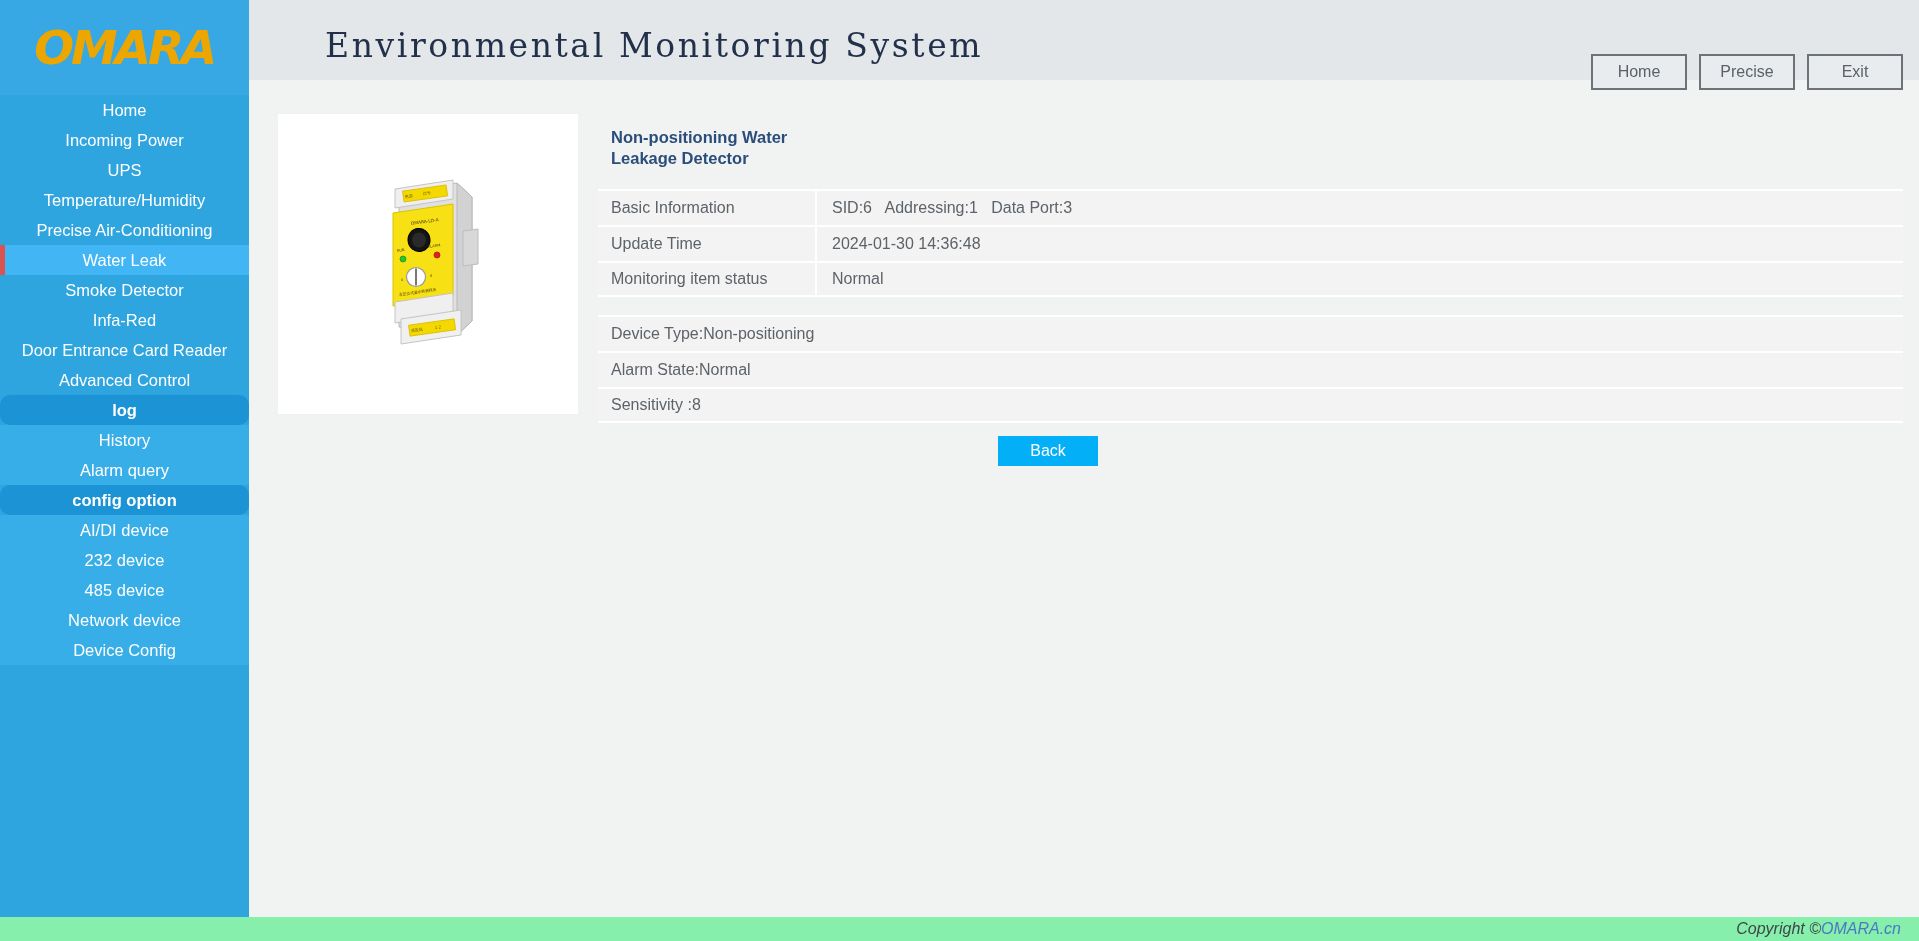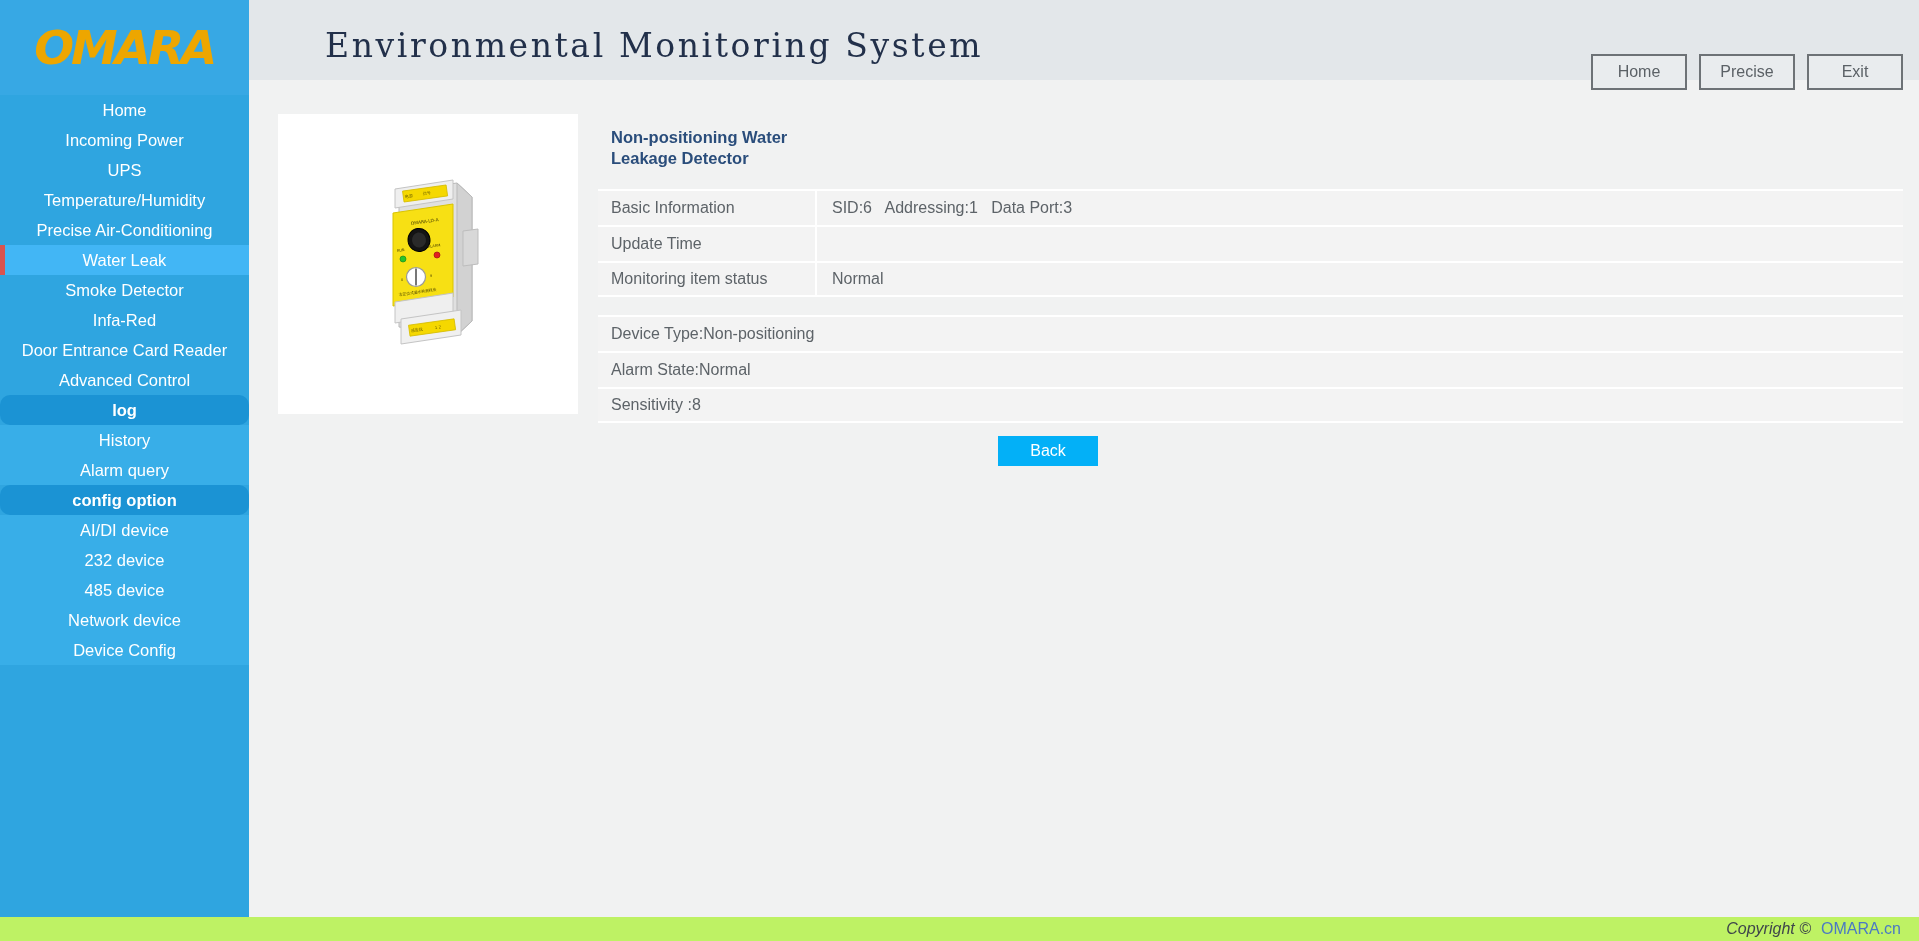--- a/index.html
+++ b/index.html
@@ -120,26 +120,26 @@
   .back-btn {
     margin-left: 412px;
     width: 100px; height: 30px; background: #03b0f7;
     color: #ffffff; font-size: 16px; border: none; cursor: pointer;
     display: flex; align-items: center; justify-content: center;
   }
 
   
   .footer {
     position: absolute; left: 0; top: 917px; width: 1919px; height: 24px;
-    background: #bef264;
+    background: #86efac;
     display: flex; align-items: center; justify-content: flex-end;
-    padding-right: 18px; gap: 10px;
+    padding-right: 18px; 
   }
   .copy-text { font-size: 16px; font-style: italic; color: #3f464b; white-space: nowrap; }
-  .copy-link { font-size: 16px; color: #4a79c4; white-space: nowrap; }
+  .copy-link { font-size: 16px; font-style: italic; color: #4a79c4; white-space: nowrap; }
 </style>
 </head>
 <body>
 
 <div id="app">
 
   <div class="header-band">
     <div class="logo-box">
       <span class="logo-text">OMARA</span>
     </div>
@@ -227,20 +227,21 @@
 
       <div class="details">
         <div class="detail-title">Non-positioning Water Leakage Detector</div>
 
         <div class="row">
           <div class="cell-label">Basic Information</div>
           <div class="cell-value">SID:6   Addressing:1   Data Port:3</div>
         </div>
         <div class="row">
           <div class="cell-label">Update Time</div>
+          <div class="cell-value">2024-01-30 14:36:48</div>
         </div>
         <div class="row last">
           <div class="cell-label">Monitoring item status</div>
           <div class="cell-value">Normal</div>
         </div>
 
         <div class="spacer-row"></div>
 
         <div class="row full">
           <div class="cell-value">Device Type:Non-positioning</div>

